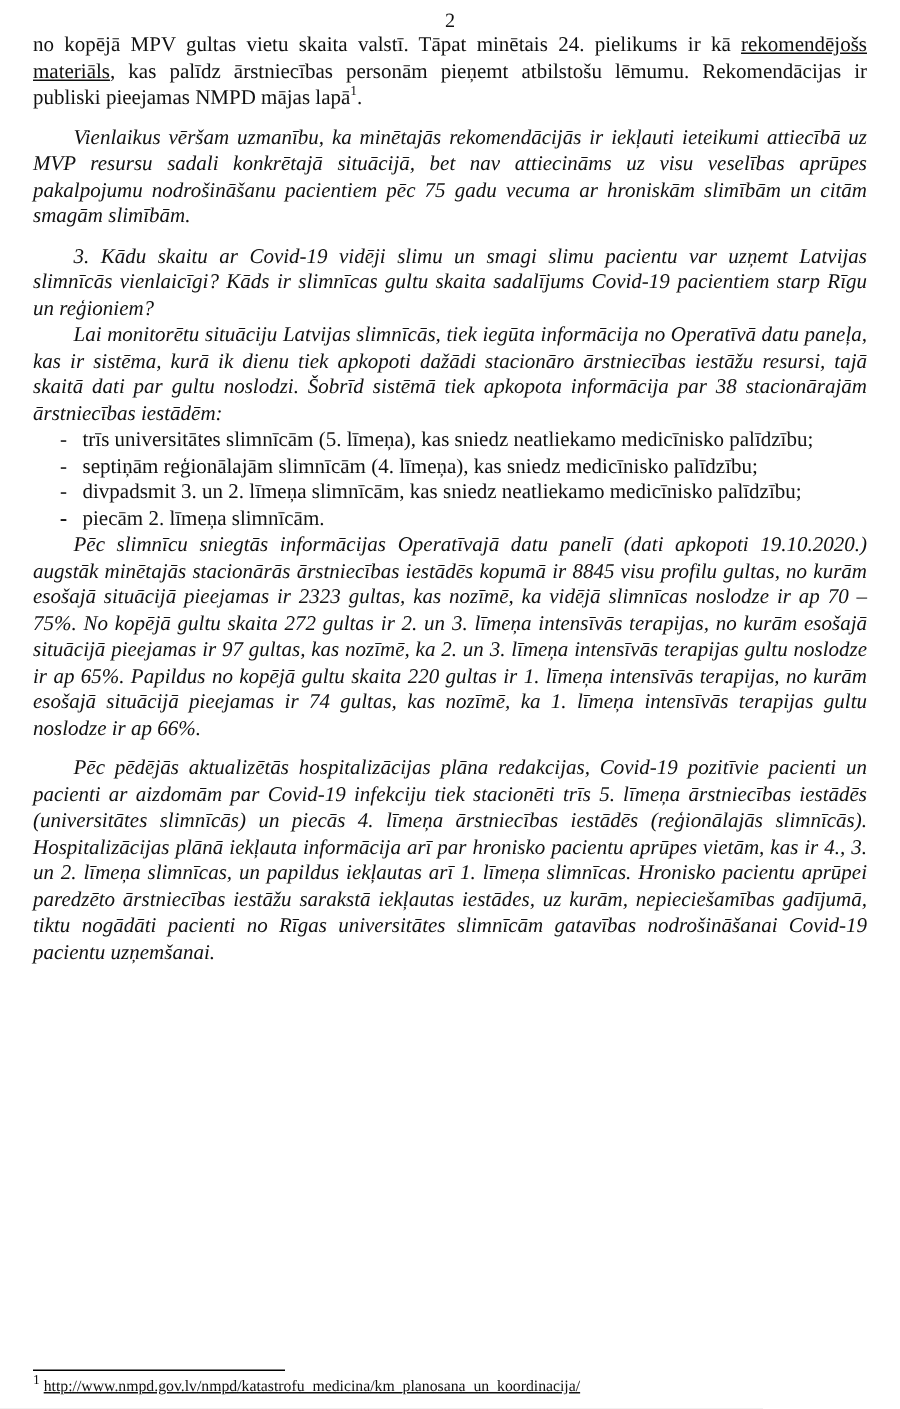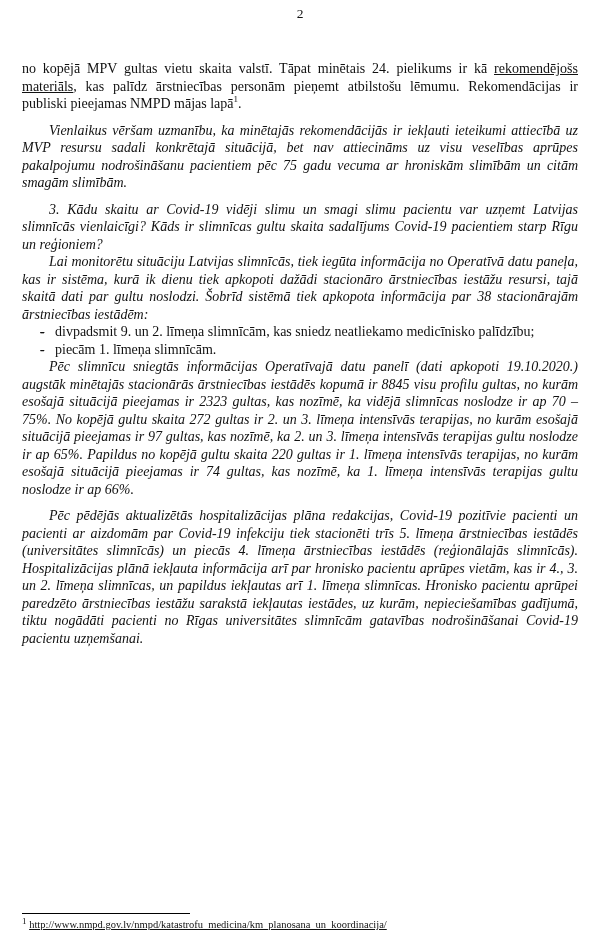--- a/index.html
+++ b/index.html
@@ -17,21 +17,20 @@
     padding: 6px 22px 0 22px;
     font-family: "Liberation Serif", "DejaVu Serif", serif;
     color: #111111;
     overflow: hidden;
   }
   .page-number {
     text-align: center;
     font-size: 13.5px;
   }
   .body-text {
-    margin-top: 38px;
     font-size: 14px;
     line-height: 17.5px;
     text-align: justify;
   }
   .body-text p {
     margin: 0;
   }
   .indent {
     text-indent: 27px;
     font-style: italic;
@@ -97,25 +96,25 @@
 
     <p><span>no kopējā MPV gultas vietu skaita valstī. Tāpat minētais 24. pielikums ir kā </span><span class="u">rekomendējošs materiāls</span><span>, kas palīdz ārstniecības personām pieņemt atbilstošu lēmumu. Rekomendācijas ir publiski pieejamas NMPD mājas lapā</span><sup class="fn-ref">1</sup><span>.</span></p>
 
     <p class="indent sp-before">Vienlaikus vēršam uzmanību, ka minētajās rekomendācijās ir iekļauti ieteikumi attiecībā uz MVP resursu sadali konkrētajā situācijā, bet nav attiecināms uz visu veselības aprūpes pakalpojumu nodrošināšanu pacientiem pēc 75 gadu vecuma ar hroniskām slimībām un citām smagām slimībām.</p>
 
     <p class="indent sp-before question">3. Kādu skaitu ar Covid-19 vidēji slimu un smagi slimu pacientu var uzņemt Latvijas slimnīcās vienlaicīgi? Kāds ir slimnīcas gultu skaita sadalījums Covid-19 pacientiem starp Rīgu un reģioniem?</p>
 
     <p class="indent">Lai monitorētu situāciju Latvijas slimnīcās, tiek iegūta informācija no Operatīvā datu paneļa, kas ir sistēma, kurā ik dienu tiek apkopoti dažādi stacionāro ārstniecības iestāžu resursi, tajā skaitā dati par gultu noslodzi. Šobrīd sistēmā tiek apkopota informācija par 38 stacionārajām ārstniecības iestādēm:</p>
 
     <ul class="hospital-list">
+      <li><span class="marker">-</span><span>trīs universitātes slimnīcām (5. līmeņa), kas sniedz neatliekamo medicīnisko palīdzību;</span></li>
+      <li><span class="marker">-</span><span>septiņām reģionālajām slimnīcām (4. līmeņa), kas sniedz medicīnisko palīdzību;</span></li>
+      <li><span class="marker">-</span><span>divpadsmit 3. un 2. līmeņa slimnīcām, kas sniedz neatliekamo medicīnisko palīdzību;</span></li>
       <li><span class="marker">-</span></li>
-      <li><span class="marker">-</span></li>
-      <li><span class="marker">-</span><span>divpadsmit 9. un 2. līmeņa slimnīcām, kas sniedz neatliekamo medicīnisko palīdzību;</span></li>
-      <li><span class="marker">-</span></li>
-      <li><span class="marker">-</span><span>piecām 1. līmeņa slimnīcām.</span></li>
+      <li><span class="marker">-</span><span>piecām 2. līmeņa slimnīcām.</span></li>
     </ul>
 
     <p class="indent">Pēc slimnīcu sniegtās informācijas Operatīvajā datu panelī (dati apkopoti 19.10.2020.) augstāk minētajās stacionārās ārstniecības iestādēs kopumā ir 8845 visu profilu gultas, no kurām esošajā situācijā pieejamas ir 2323 gultas, kas nozīmē, ka vidējā slimnīcas noslodze ir ap 70 – 75%. No kopējā gultu skaita 272 gultas ir 2. un 3. līmeņa intensīvās terapijas, no kurām esošajā situācijā pieejamas ir 97 gultas, kas nozīmē, ka 2. un 3. līmeņa intensīvās terapijas gultu noslodze ir ap 65%. Papildus no kopējā gultu skaita 220 gultas ir 1. līmeņa intensīvās terapijas, no kurām esošajā situācijā pieejamas ir 74 gultas, kas nozīmē, ka 1. līmeņa intensīvās terapijas gultu noslodze ir ap 66%.</p>
 
     <p class="indent sp-before">Pēc pēdējās aktualizētās hospitalizācijas plāna redakcijas, Covid-19 pozitīvie pacienti un pacienti ar aizdomām par Covid-19 infekciju tiek stacionēti trīs 5. līmeņa ārstniecības iestādēs (universitātes slimnīcās) un piecās 4. līmeņa ārstniecības iestādēs (reģionālajās slimnīcās). Hospitalizācijas plānā iekļauta informācija arī par hronisko pacientu aprūpes vietām, kas ir 4., 3. un 2. līmeņa slimnīcas, un papildus iekļautas arī 1. līmeņa slimnīcas. Hronisko pacientu aprūpei paredzēto ārstniecības iestāžu sarakstā iekļautas iestādes, uz kurām, nepieciešamības gadījumā, tiktu nogādāti pacienti no Rīgas universitātes slimnīcām gatavības nodrošināšanai Covid-19 pacientu uzņemšanai.</p>
 
   </div>
 
   <div class="footnote">
     <div class="footnote-rule"></div>

